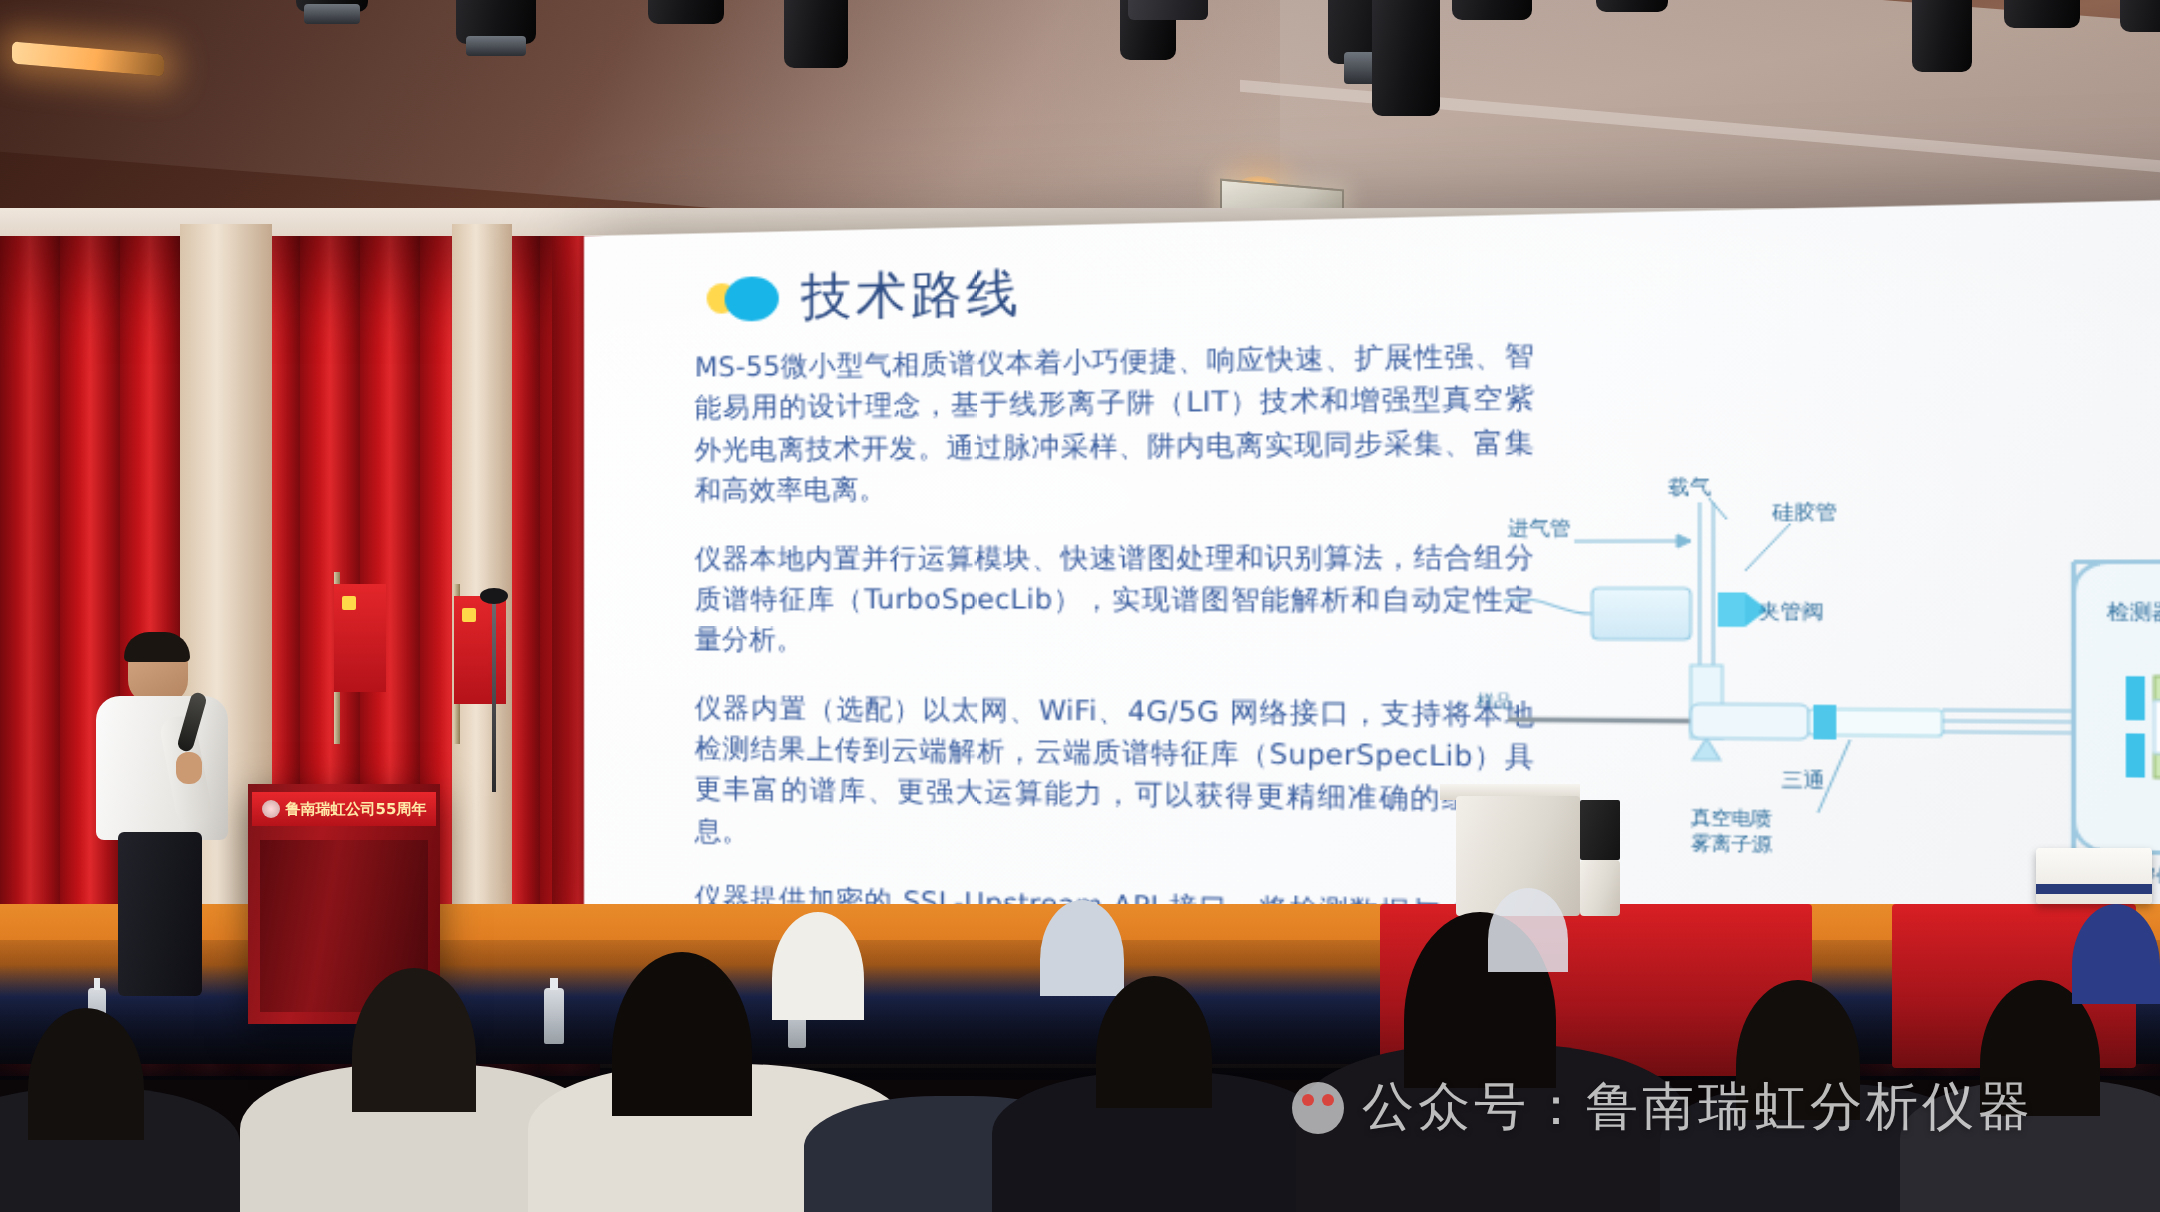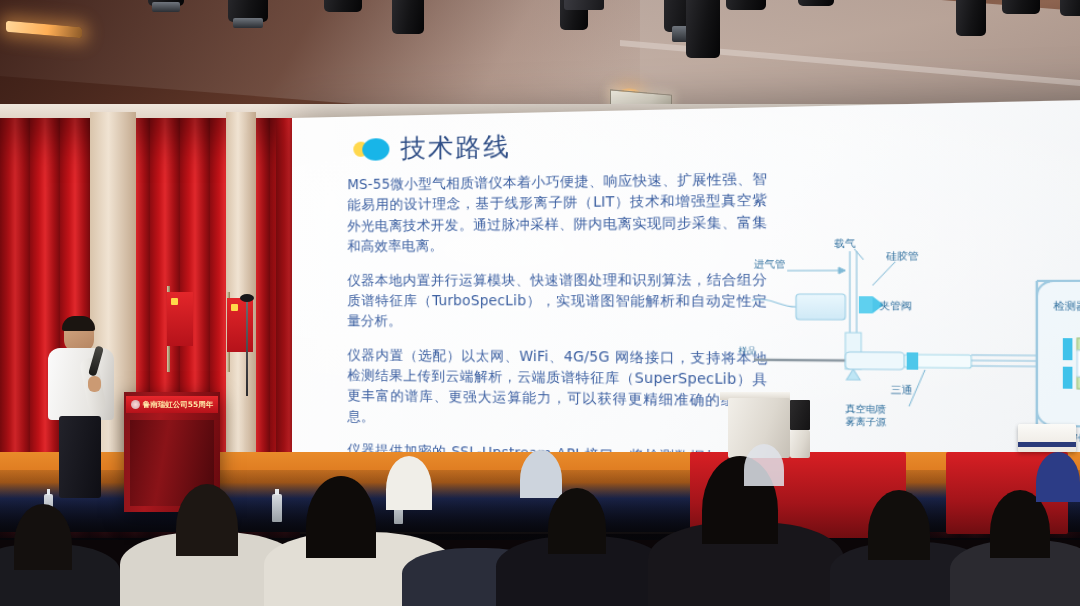--- a/index.html
+++ b/index.html
@@ -429,14 +429,18 @@
     <div class="shoulders" style="left:830px;bottom:0;width:160px;height:64px;background:#1b1a20"></div>
     <div class="head" style="left:868px;bottom:46px;width:62px;height:70px;background:#110e0c"></div>
 
     <div class="shoulders" style="left:950px;bottom:0;width:150px;height:66px;background:#2b2a30"></div>
     <div class="head" style="left:990px;bottom:48px;width:60px;height:68px;background:#0f0c0a"></div>
 
     <div class="head" style="left:744px;bottom:120px;width:40px;height:42px;background:#dfe3ea;opacity:.85"></div>
     <div class="head" style="left:1036px;bottom:104px;width:44px;height:50px;background:#2c3c86"></div>
   </div>
 
+  <div class="watermark">
+    <span class="wm-logo"></span>
+    <span class="wm-text">公众号：鲁南瑞虹分析仪器</span>
+  </div>
 
 </div>
 
 </body></html>

